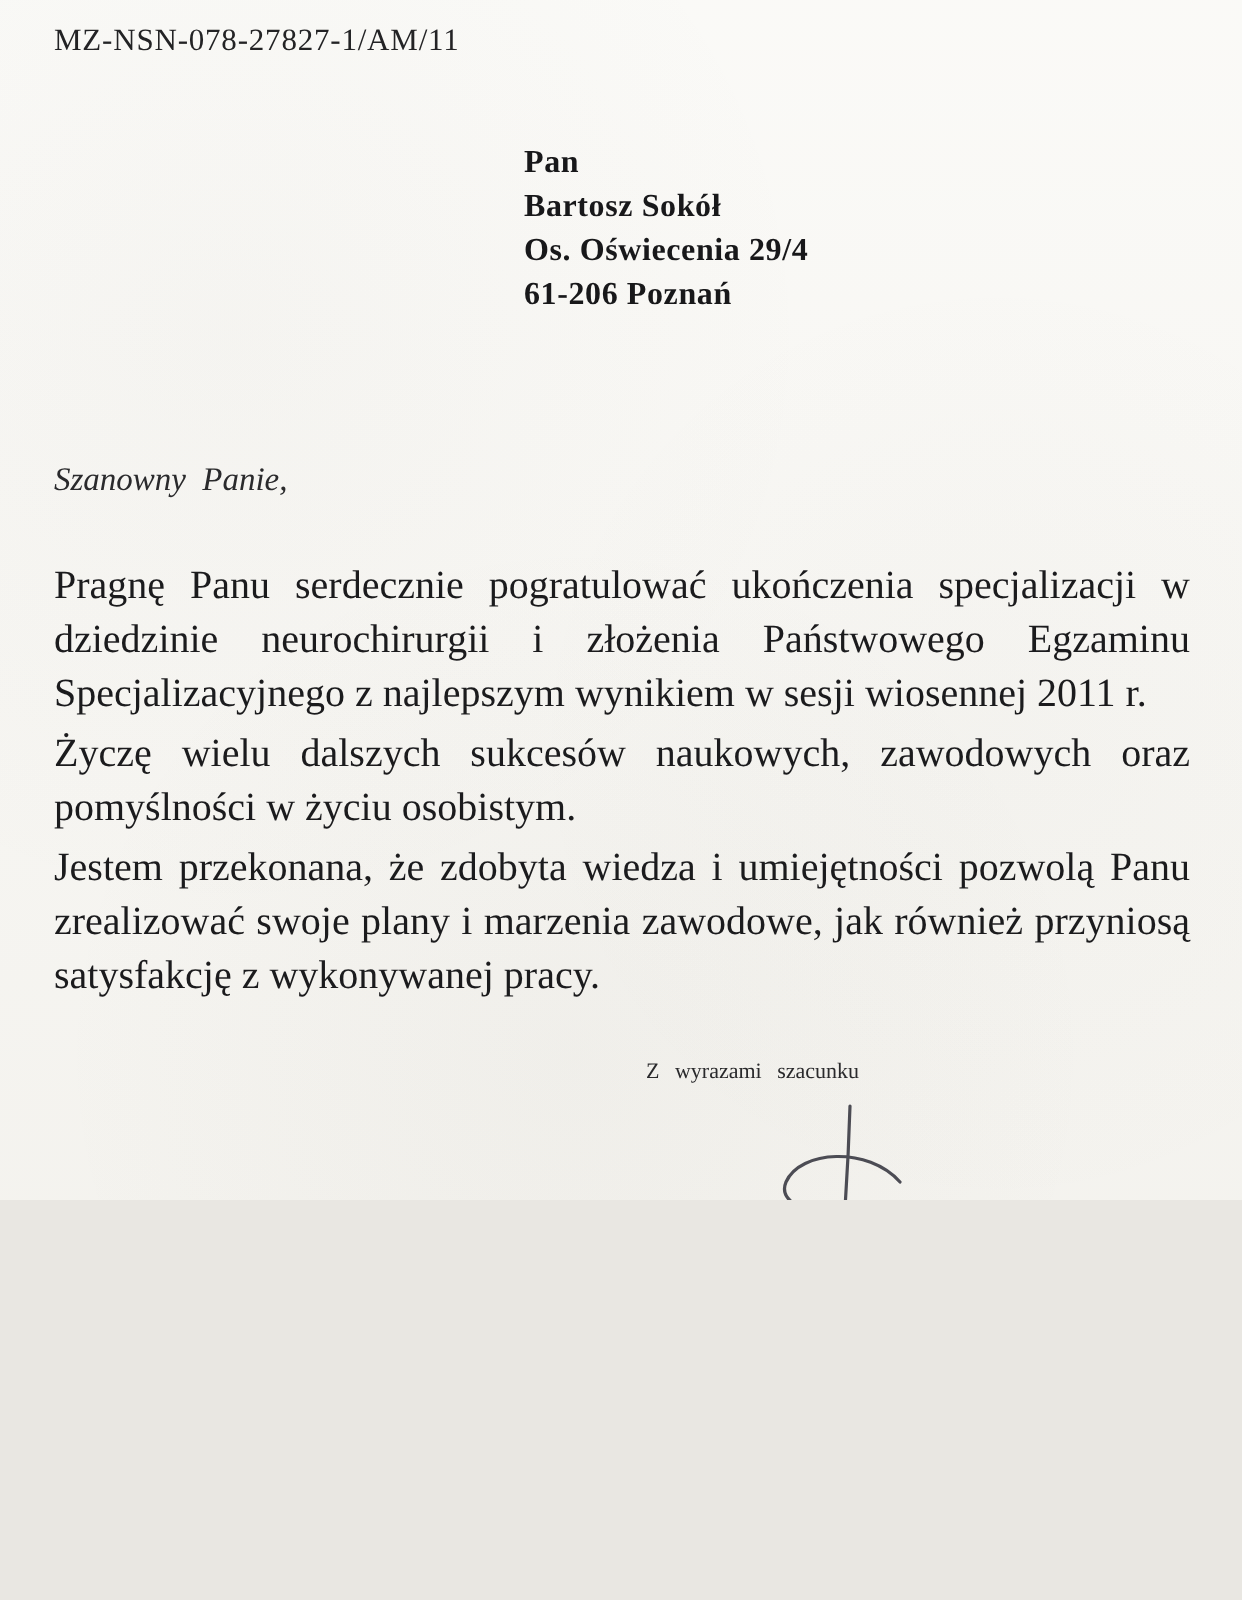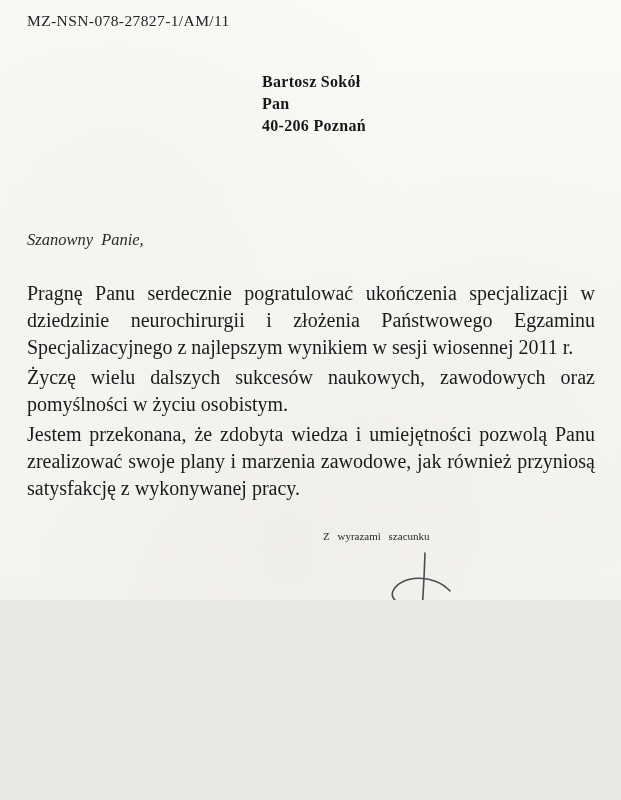--- a/index.html
+++ b/index.html
@@ -94,23 +94,24 @@
   }
 </style>
 </head>
 <body>
 
 <div class="page">
 
   <div class="ref-number">MZ-NSN-078-27827-1/AM/11</div>
 
   <div class="recipient">
+    <div>Pan</div>
     <div>Bartosz Sokół</div>
-    <div>Pan</div>
-    <div>40-206 Poznań</div>
+    <div>Os. Oświecenia 29/4</div>
+    <div>61-206 Poznań</div>
   </div>
 
   <div class="salutation">Szanowny Panie,</div>
 
   <div class="letter-body">
     <p>Pragnę Panu serdecznie pogratulować ukończenia specjalizacji w dziedzinie neurochirurgii i złożenia Państwowego Egzaminu Specjalizacyjnego z najlepszym wynikiem w sesji wiosennej 2011 r.</p>
     <p>Życzę wielu dalszych sukcesów naukowych, zawodowych oraz pomyślności w życiu osobistym.</p>
     <p>Jestem przekonana, że zdobyta wiedza i umiejętności pozwolą Panu zrealizować swoje plany i marzenia zawodowe, jak również przyniosą satysfakcję z wykonywanej pracy.</p>
   </div>
 

